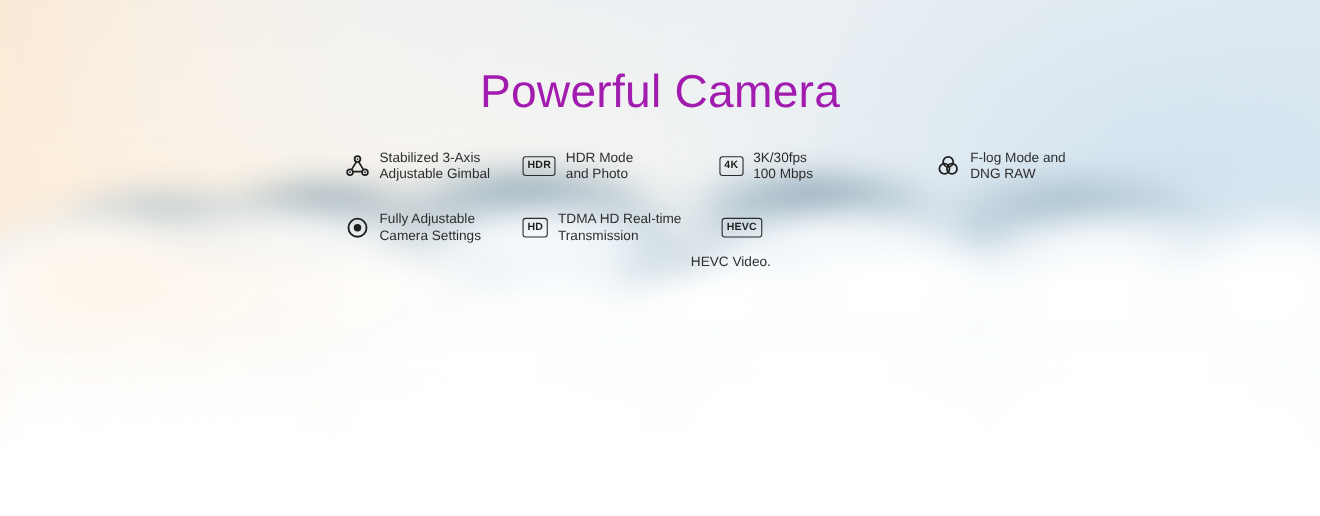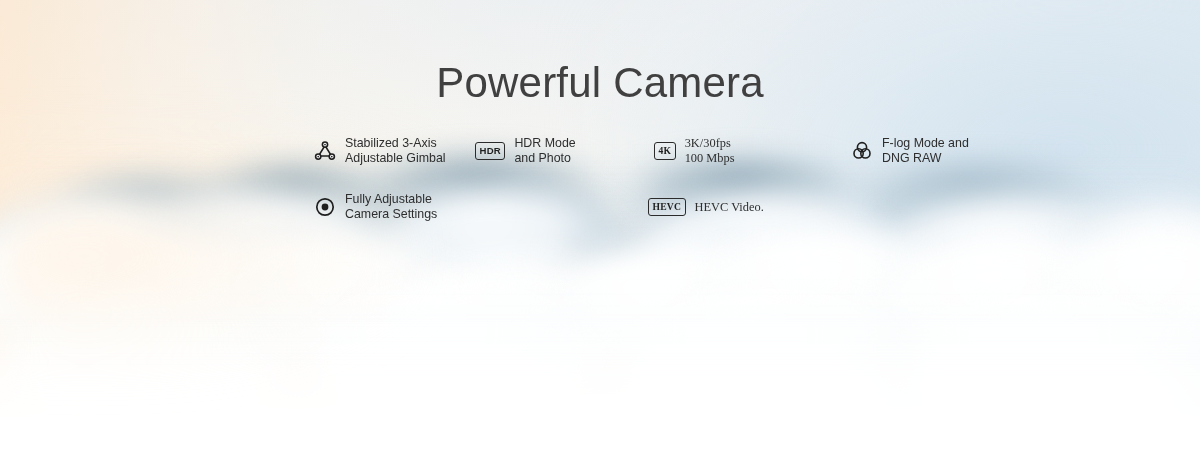--- a/index.html
+++ b/index.html
@@ -123,21 +123,21 @@
   }
 
   .page-title {
     position: absolute;
     left: 0; right: 0;
     top: 62px;
     text-align: center;
     font-size: 42px;
     font-weight: 400;
     letter-spacing: 0.2px;
-    color: #404040;
+    color: #a21caf;
     line-height: 1;
   }
 
   .features {
     position: absolute;
     left: 294px;
     top: 136px;
     width: 700px;
   }
   .feature-row {
@@ -161,21 +161,21 @@
   .feature .ftext {
     font-size: 12.4px;
     line-height: 15px;
     color: #2e2e2e;
     white-space: pre-line;
   }
 
   
   .col-1 { left: 0px; }
   .col-2 { left: 161px; }
-  .col-3 { left: 340px; font-family: Liberation Serif, serif; }
+  .col-3 { left: 340px; }
   .col-4 { left: 537px; }
 
   
   .badge {
     border: 1.6px solid #2b2b2b;
     border-radius: 3px;
     font-size: 9.6px;
     font-weight: 700;
     letter-spacing: 0.2px;
     color: #1f1f1f;
@@ -326,22 +326,28 @@
         <div class="feature col-1">
           <span class="ficon">
             <svg width="22" height="22" viewBox="0 0 22 22">
               <circle cx="11" cy="11" r="8.2" fill="none" stroke="#1f1f1f" stroke-width="1.7"></circle>
               <circle cx="11" cy="11" r="3.4" fill="#1f1f1f"></circle>
             </svg>
           </span>
           <span class="ftext"><span>Fully Adjustable</span><br><span>Camera Settings</span></span>
         </div>
 
-
-        <div class="feature col-3" style="left:334px;">
+        <div class="feature col-2">
+          <span class="ficon">
+            <span class="badge">HD</span>
+          </span>
+          <span class="ftext"><span>TDMA HD Real-time</span><br><span>Transmission</span></span>
+        </div>
+
+        <div class="feature col-3" style="left:334px;flex-direction:column;">
           <span class="ficon">
             <span class="badge">HEVC</span>
           </span>
           <span class="ftext">HEVC Video.</span>
         </div>
       </div>
 
     </div>
   </div>
 </div>

